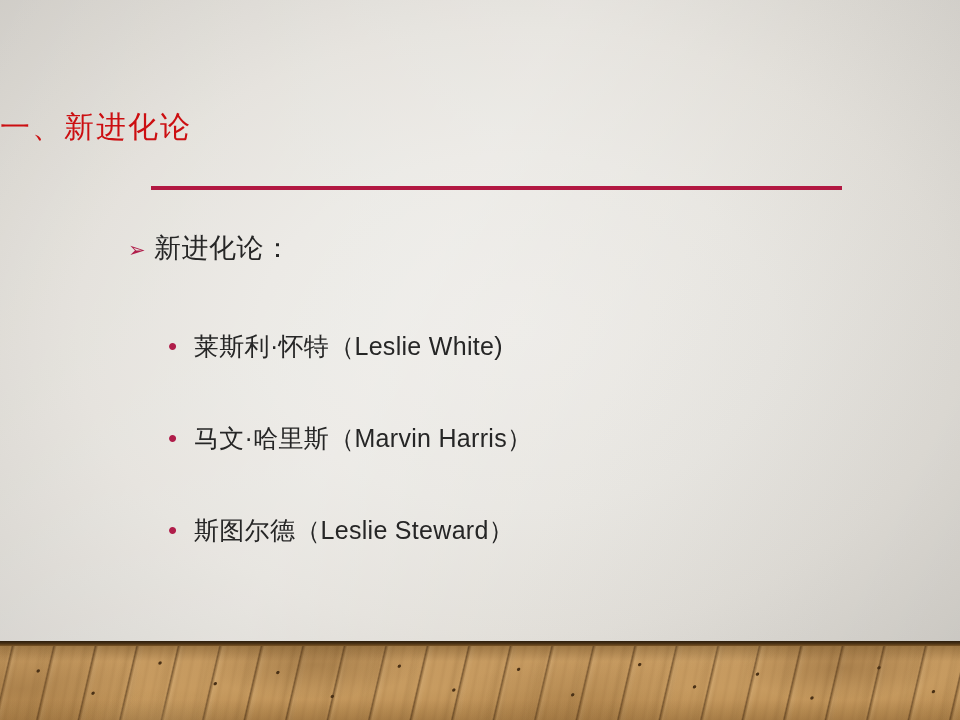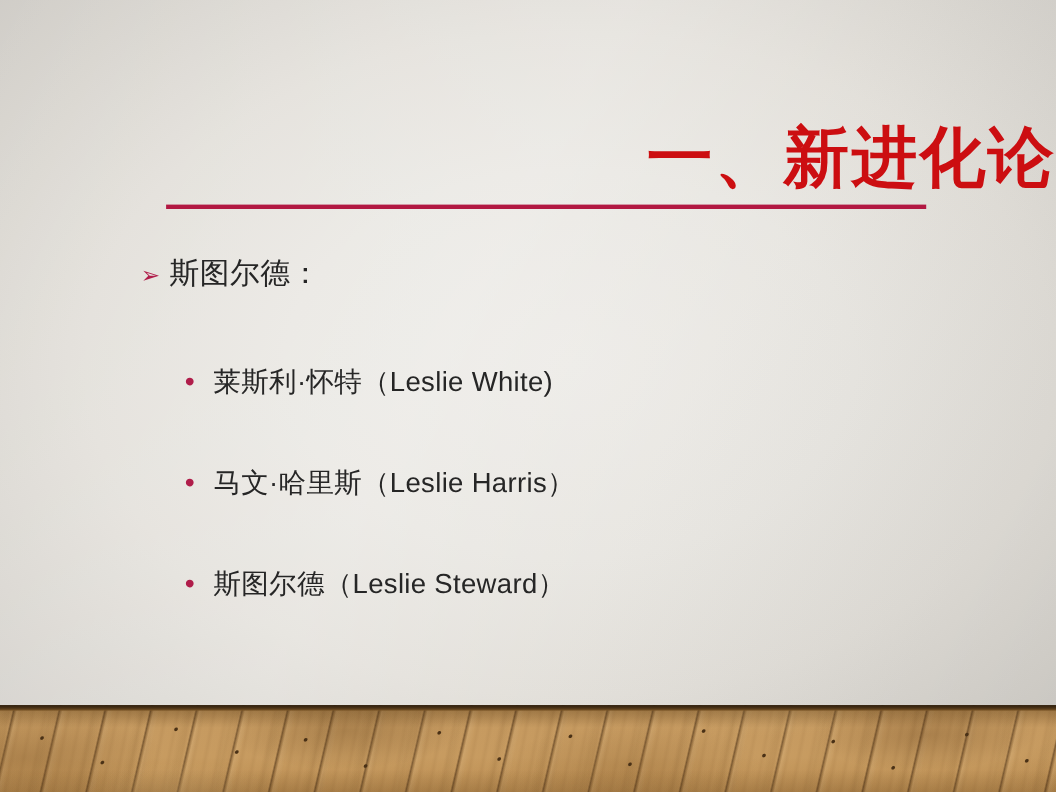--- a/index.html
+++ b/index.html
@@ -40,26 +40,26 @@
       rgba(0,0,0,0.05) 100%);
     pointer-events: none;
   }
 
   
   .title {
     position: absolute;
     left: 0;
     right: 0;
     top: 110px;
-    text-align: right;
-    font-size: 60px;
+    text-align: left;
+    font-size: 30px;
     line-height: 1.12;
     letter-spacing: 2px;
     color: #cc0e11;
-    font-weight: 700;
+    font-weight: 400;
     white-space: nowrap;
   }
 
   .title-rule {
     position: absolute;
     left: 151px;
     top: 186px;
     width: 691px;
     height: 4px;
     background: #b21842;
@@ -225,31 +225,31 @@
   <div class="wall-sheen"></div>
 
   <div class="title">一、新进化论</div>
 
   <div class="title-rule"></div>
 
   <div class="body-block">
 
     <div class="lvl1">
       <span class="lvl1-marker">➢</span>
-      <span class="lvl1-text">斯图尔德：</span>
+      <span class="lvl1-text">新进化论：</span>
     </div>
 
     <ul class="lvl2-list">
       <li class="lvl2">
         <span class="lvl2-marker">•</span>
         <span class="lvl2-text">莱斯利·怀特（Leslie White)</span>
       </li>
       <li class="lvl2">
         <span class="lvl2-marker">•</span>
-        <span class="lvl2-text">马文·哈里斯（Leslie Harris）</span>
+        <span class="lvl2-text">马文·哈里斯（Marvin Harris）</span>
       </li>
       <li class="lvl2">
         <span class="lvl2-marker">•</span>
         <span class="lvl2-text">斯图尔德（Leslie Steward）</span>
       </li>
     </ul>
 
   </div>
 
   <div class="floor">

